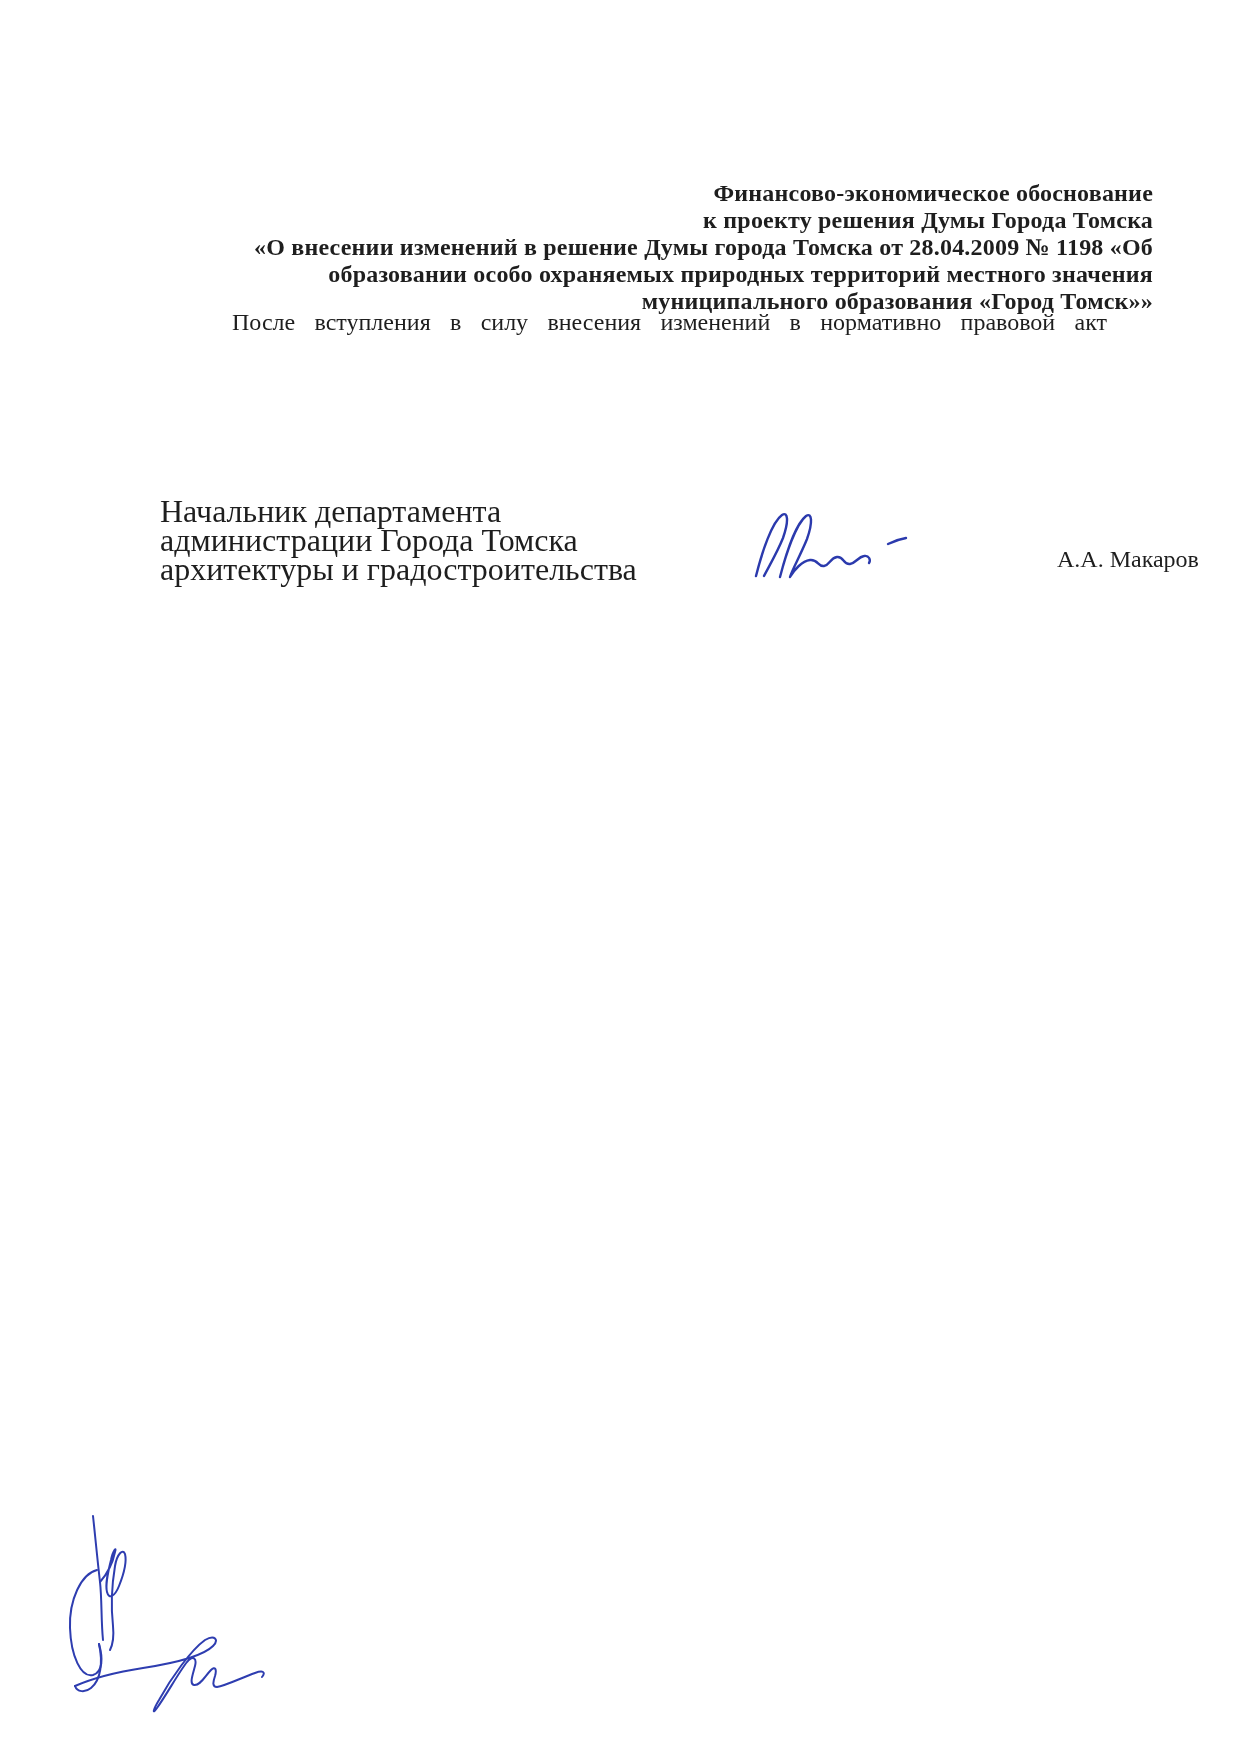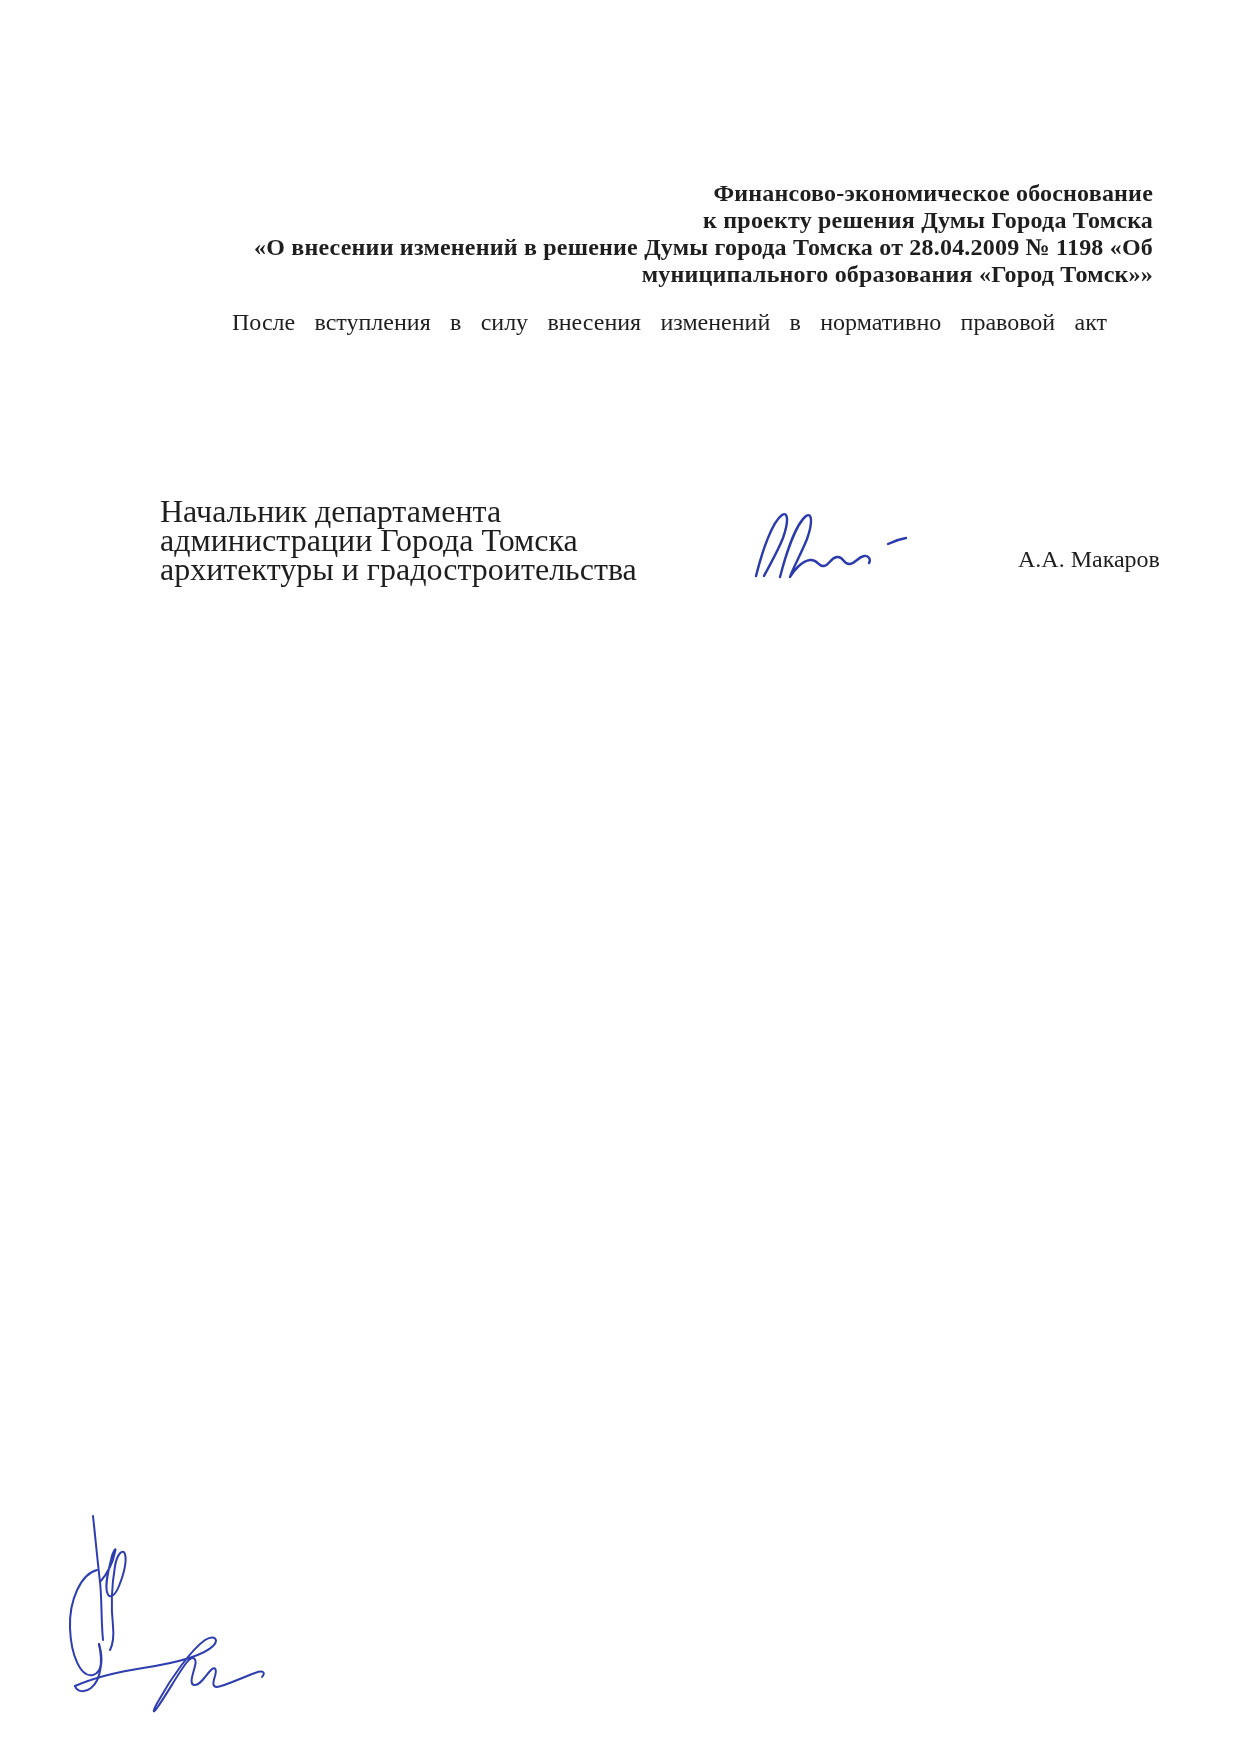--- a/index.html
+++ b/index.html
@@ -51,21 +51,21 @@
     position: absolute;
     top: 497px;
     left: 160px;
     font-size: 32px;
     line-height: 29px;
   }
   .position-title .pos-line { white-space: nowrap; }
   .signatory-name {
     position: absolute;
     top: 546px;
-    left: 1018px;
+    left: 1057px;
     font-size: 24px;
     white-space: nowrap;
   }
   .sign-ink {
     position: absolute;
     top: 506px;
     left: 742px;
     width: 175px;
     height: 78px;
   }
@@ -80,20 +80,21 @@
 </style>
 </head>
 <body>
 
 <div class="page">
 
   <div class="doc-title">
     <div class="t-line">Финансово-экономическое обоснование</div>
     <div class="t-line">к проекту решения Думы Города Томска</div>
     <div class="t-line">«О внесении изменений в решение Думы города Томска от 28.04.2009 № 1198 «Об</div>
+    <div class="t-line">образовании особо охраняемых природных территорий местного значения</div>
     <div class="t-line">муниципального образования «Город Томск»»</div>
   </div>
 
   <div class="body-paragraph">
     <div class="p-line-justified">После вступления в силу внесения изменений в нормативно правовой акт</div>
   </div>
 
   <div class="position-title">
     <div class="pos-line">Начальник департамента</div>
     <div class="pos-line">администрации Города Томска</div>

